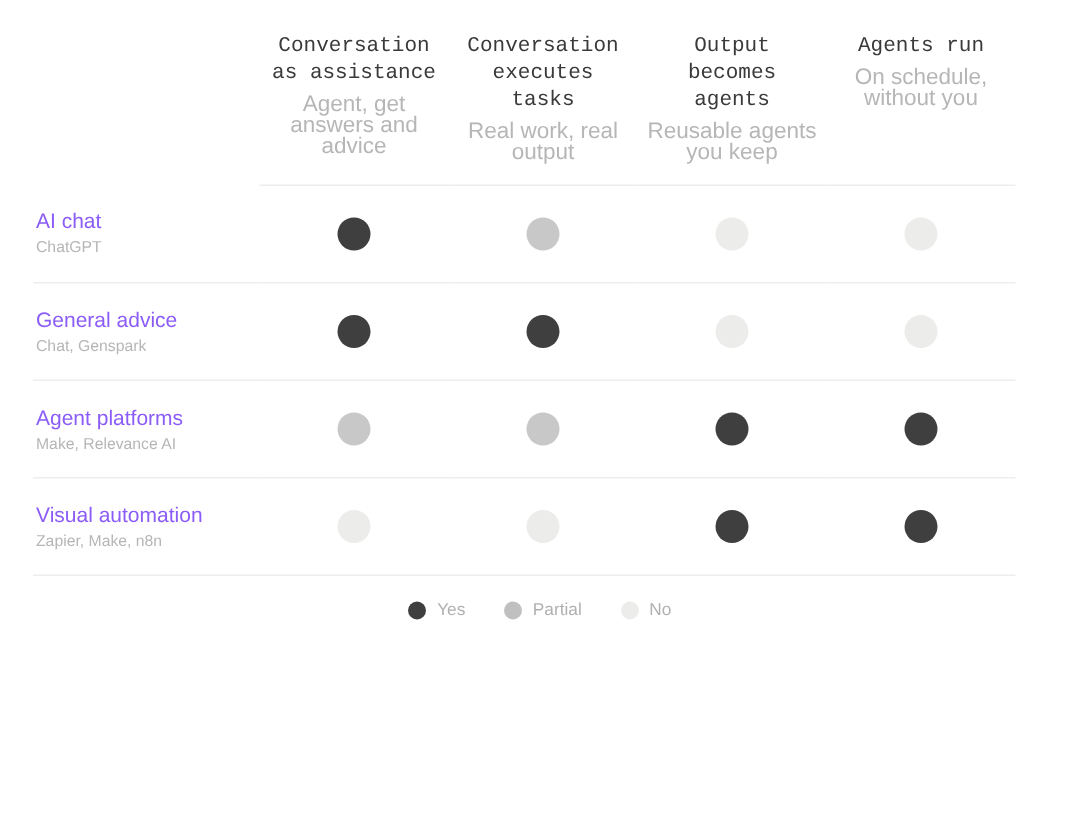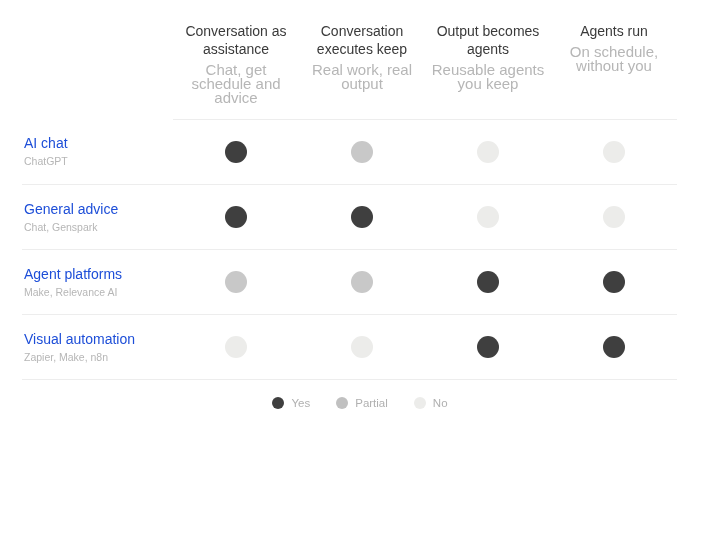--- a/index.html
+++ b/index.html
@@ -46,20 +46,21 @@
   }
   .head-inner {
     padding: 22px 6px 14px 6px;
     text-align: center;
   }
   .head-title {
     font-size: 14px;
     line-height: 18px;
     color: #3a3a3a;
     font-weight: normal;
+    font-family: Liberation Mono, monospace;
   }
   .head-sub {
     margin-top: 5px;
     font-size: 15px;
     line-height: 14px;
     color: #b6b6b6;
     font-weight: normal;
   }
 
   
@@ -72,21 +73,21 @@
   tbody tr:last-child td {
     border-bottom: 1px solid #ededed;
   }
 
   .row-label {
     padding-left: 2px;
   }
   .row-name {
     font-size: 14px;
     line-height: 17px;
-    color: #1d4ed8;
+    color: #8b5cf6;
   }
   .row-name.brand {
     color: #5b4fc4;
     font-weight: bold;
     letter-spacing: 0.3px;
   }
   .row-sub {
     margin-top: 3px;
     font-size: 10.5px;
     line-height: 13px;
@@ -147,26 +148,26 @@
       <col class="c-feat">
       <col class="c-feat">
     </colgroup>
 
     <thead>
       <tr>
         <th class="label-head"></th>
         <th>
           <div class="head-inner">
             <div class="head-title">Conversation as assistance</div>
-            <div class="head-sub">Chat, get schedule and advice</div>
-          </div>
-        </th>
-        <th>
-          <div class="head-inner">
-            <div class="head-title">Conversation executes keep</div>
+            <div class="head-sub">Agent, get answers and advice</div>
+          </div>
+        </th>
+        <th>
+          <div class="head-inner">
+            <div class="head-title">Conversation executes tasks</div>
             <div class="head-sub">Real work, real output</div>
           </div>
         </th>
         <th>
           <div class="head-inner">
             <div class="head-title">Output becomes agents</div>
             <div class="head-sub">Reusable agents you keep</div>
           </div>
         </th>
         <th>

